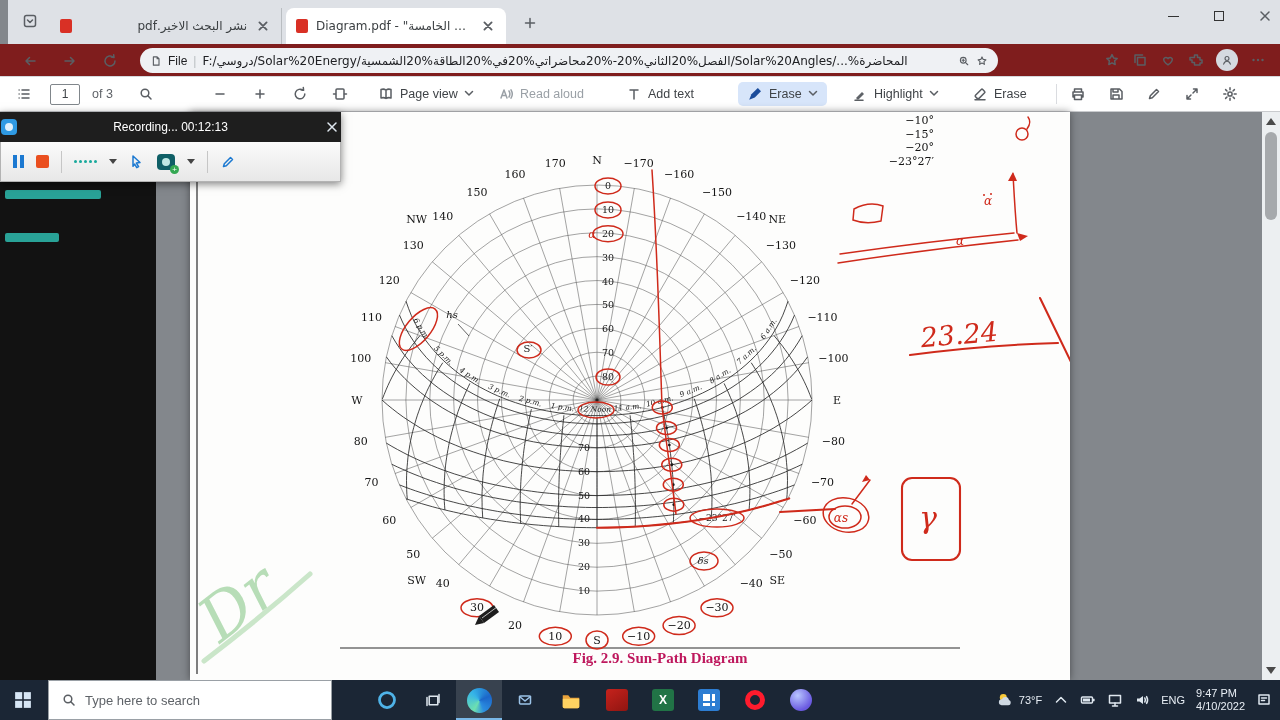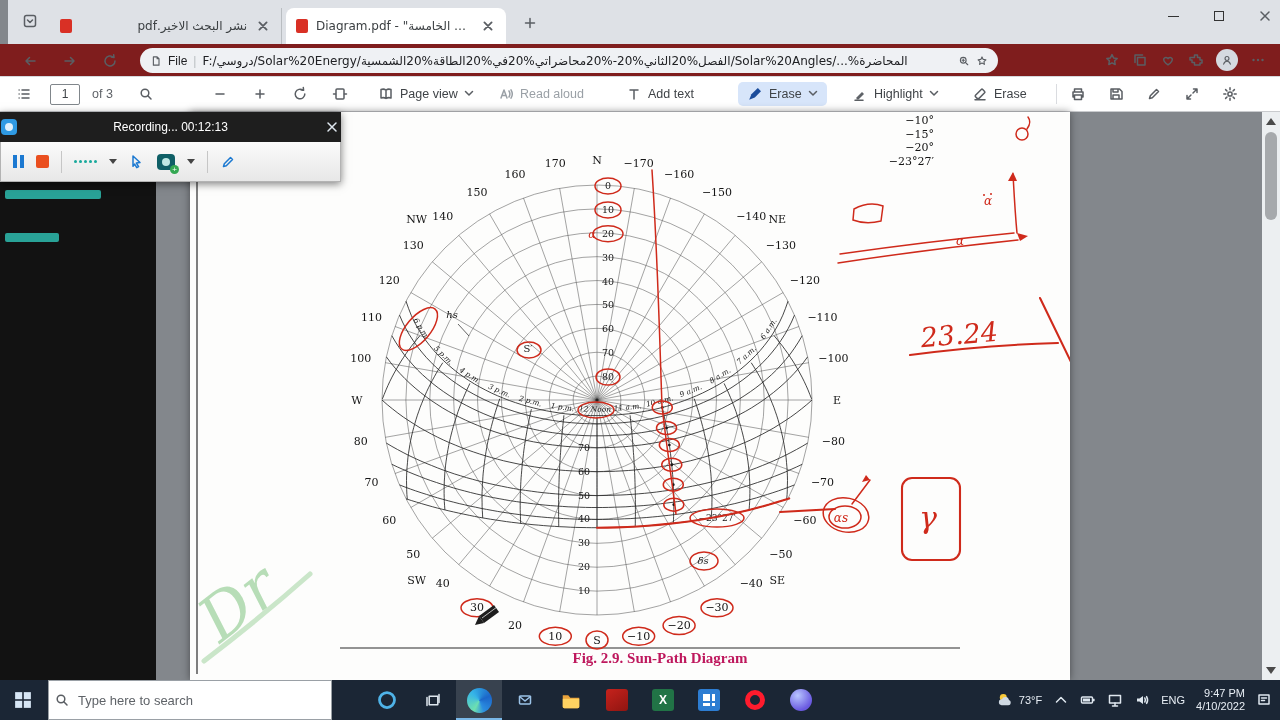--- a/index.html
+++ b/index.html
@@ -76,39 +76,39 @@
 .dots{display:flex;gap:2px;align-items:center}
 .dots i{width:3px;height:3px;border-radius:50%;background:#18a99c}
 .caret{width:0;height:0;border-left:4px solid transparent;border-right:4px solid transparent;border-top:5px solid #444}
 .webcam{width:18px;height:16px;background:#0f5f66;border-radius:4px;position:relative}
 .webcam:after{content:"";position:absolute;left:5px;top:4px;width:8px;height:8px;border-radius:50%;background:#bfe8e4}
 .wplus{position:absolute;right:-4px;bottom:-4px;width:9px;height:9px;border-radius:50%;background:#34a853;color:#fff;font-size:8px;line-height:9px;text-align:center}
 
 .taskbar{position:absolute;left:0;top:680px;width:1280px;height:40px;background:#1b2635;color:#e8eef5}
 .tb{width:46px;height:40px;display:flex;align-items:center;justify-content:center}
 .startbtn{position:absolute;left:0;top:0}
-.tsearch{position:absolute;left:48px;top:0;width:284px;height:40px;background:#fff;display:flex;align-items:center;gap:8px;padding:0 5px;border:1px solid #9aa0a6}
+.tsearch{position:absolute;left:48px;top:0;width:284px;height:40px;background:#fff;display:flex;align-items:center;gap:8px;padding:0 12px;border:1px solid #9aa0a6}
 .tsearch input{border:none;outline:none;font-size:13px;color:#444;width:220px;background:transparent;font-family:"Liberation Sans",sans-serif}
 .tsearch input::placeholder{color:#5f6368}
 .apps{position:absolute;left:364px;top:0;display:flex}
 .tb.active{background:rgba(255,255,255,.13);box-shadow:inset 0 -2px 0 #7ab8e8}
 .edgeball{width:25px;height:25px;border-radius:50%;background:conic-gradient(from 210deg,#6ee0b0,#35b4e8 30%,#1b66c9 60%,#2b8de0 85%,#6ee0b0)}
 .tile{width:22px;height:22px;border-radius:3px}
 .redtile{background:linear-gradient(145deg,#c6221c,#8f1511)}
 .greentile{background:#217346;color:#fff;font-weight:bold;font-size:12px;display:flex;align-items:center;justify-content:center}
 .bluetile{background:#2d7dd2;position:relative}
 .bluetile:after{content:"";position:absolute;inset:5px;background:
  linear-gradient(#fff,#fff) left top/7px 7px no-repeat,
  linear-gradient(#fff,#fff) right top/3px 7px no-repeat,
  linear-gradient(#fff,#fff) left bottom/7px 3px no-repeat,
  linear-gradient(#fff,#fff) right bottom/3px 3px no-repeat}
 .operaring{width:20px;height:20px;border-radius:50%;border:5px solid #ff1b2d}
 .violetball{width:22px;height:22px;border-radius:50%;background:radial-gradient(circle at 35% 30%,#b9c6ff,#6a5ae0 70%)}
 .tray{position:absolute;right:0;top:0;height:40px;display:flex;align-items:center;gap:11px;padding-right:8px;font-size:11px}
-.clock{text-align:right;line-height:13px}
+.clock{text-align:left;line-height:13px}
 .weather{display:flex;align-items:center;gap:5px}
 
 .ic{width:16px;height:16px;fill:none;stroke:#5a5e63;stroke-width:1.5;stroke-linecap:round;stroke-linejoin:round}
 .ic.sm{width:12px;height:12px}
 .ic.chev{width:10px;height:8px}
 .ic.wht{stroke:#dfe7ef}
 .ic.blue{stroke:#1c79d1}
 </style>
 </head>
 <body>

